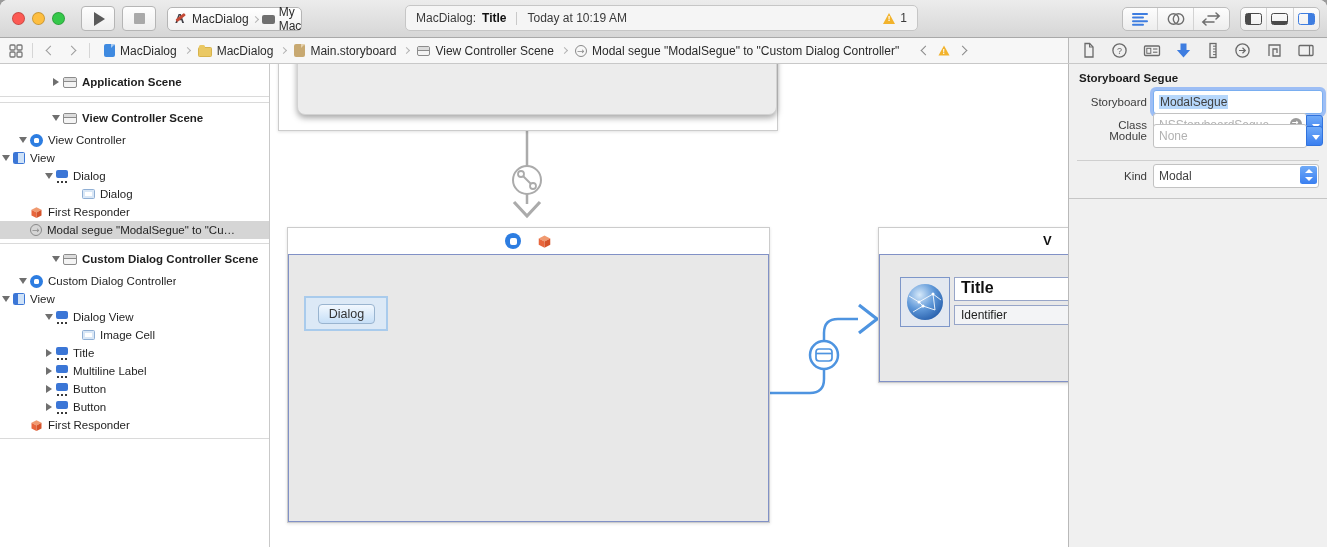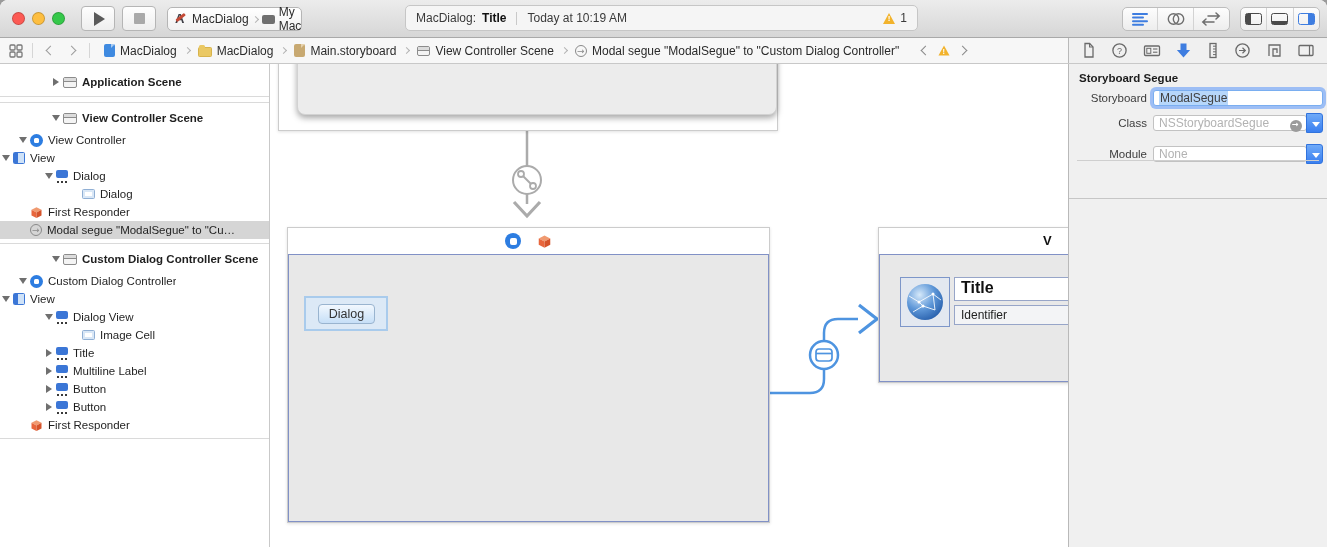--- a/index.html
+++ b/index.html
@@ -123,21 +123,21 @@
              font-weight:bold; font-size:16px; color:#111; padding:1px 0 0 6px; }
   .dsc-box { position:absolute; left:74px; top:50px; width:140px; height:20px; background:#f3f4f6; border:1px solid #97a5c8;
              font-size:12px; color:#222; padding:2px 0 0 6px; }
 
   
   .inspector { width:259px; height:483px; background:#f0f0f0; border-left:1px solid #b9b9b9; position:relative;
                font-size:11.5px; color:#404040; }
   .insp-title { position:absolute; left:10px; top:8px; font-weight:bold; color:#1c1c1c; }
   .insp-row { position:absolute; left:0; width:259px; display:flex; align-items:center; }
   .insp-lab { width:78px; text-align:right; margin-right:6px; flex:none; color:#3c3c3c; }
-  .fld { position:relative; background:#fff; border:1px solid #c2c2c2; border-radius:3px; height:16px;
+  .fld { position:relative; background:#fff; border:1px solid #c2c2c2; border-radius:3px; height:24px;
          display:flex; align-items:center; padding:0 5px; font-size:12px; }
   .focusring { border-color:#7aaef0; box-shadow:0 0 0 3px rgba(90,150,250,.55); }
   .sel-text { background:#b6d7fb; padding:0 1px; }
   .ghost { color:#b2b2b2; }
   .jump-dot { position:absolute; right:4px; top:3.5px; width:12px; height:12px; border-radius:50%; background:#9b9b9b; }
   .jump-dot::after { content:"\2192"; position:absolute; left:2px; top:-0.5px; font:bold 8px/12px "DejaVu Sans",sans-serif; color:#fff; }
   .dd-seg { width:17px; height:20px; background:linear-gradient(#6faaf8,#3a7ff0); border:1px solid #3173dd;
             border-radius:0 3px 3px 0; margin-left:-1px; position:relative; flex:none; }
   .dd-seg::after { content:""; position:absolute; left:4.5px; top:8px; border-left:4px solid transparent; border-right:4px solid transparent; border-top:5px solid #fff; }
   .stepper { width:17px; height:18px; background:linear-gradient(#6faaf8,#3a7ff0); border-radius:2.5px; position:absolute; right:1px; top:0.5px; }
@@ -511,27 +511,34 @@
 
       <div class="insp-row" style="top:49px;">
         <div class="insp-lab">Class</div>
         <div class="fld" style="width:154px;">
           <span class="ghost">NSStoryboardSegue</span>
           <span class="jump-dot"></span>
         </div>
         <span class="dd-seg"></span>
       </div>
 
-      <div class="insp-row" style="top:80px;">
+      <div class="insp-row" style="top:60px;">
         <div class="insp-lab">Module</div>
         <div class="fld" style="width:154px;">
           <span class="ghost">None</span>
         </div>
         <span class="dd-seg"></span>
       </div>
 
       <div class="insp-sep" style="top:96px;"></div>
 
+      <div class="insp-row" style="top:100px;">
+        <div class="insp-lab">Kind</div>
+        <div class="fld" style="width:166px;">
+          <span>Modal</span>
+          <span class="stepper"></span>
+        </div>
+      </div>
 
       <div class="insp-sep full" style="top:134px;"></div>
     </div>
   </div>
 </div>
 
 </body></html>

